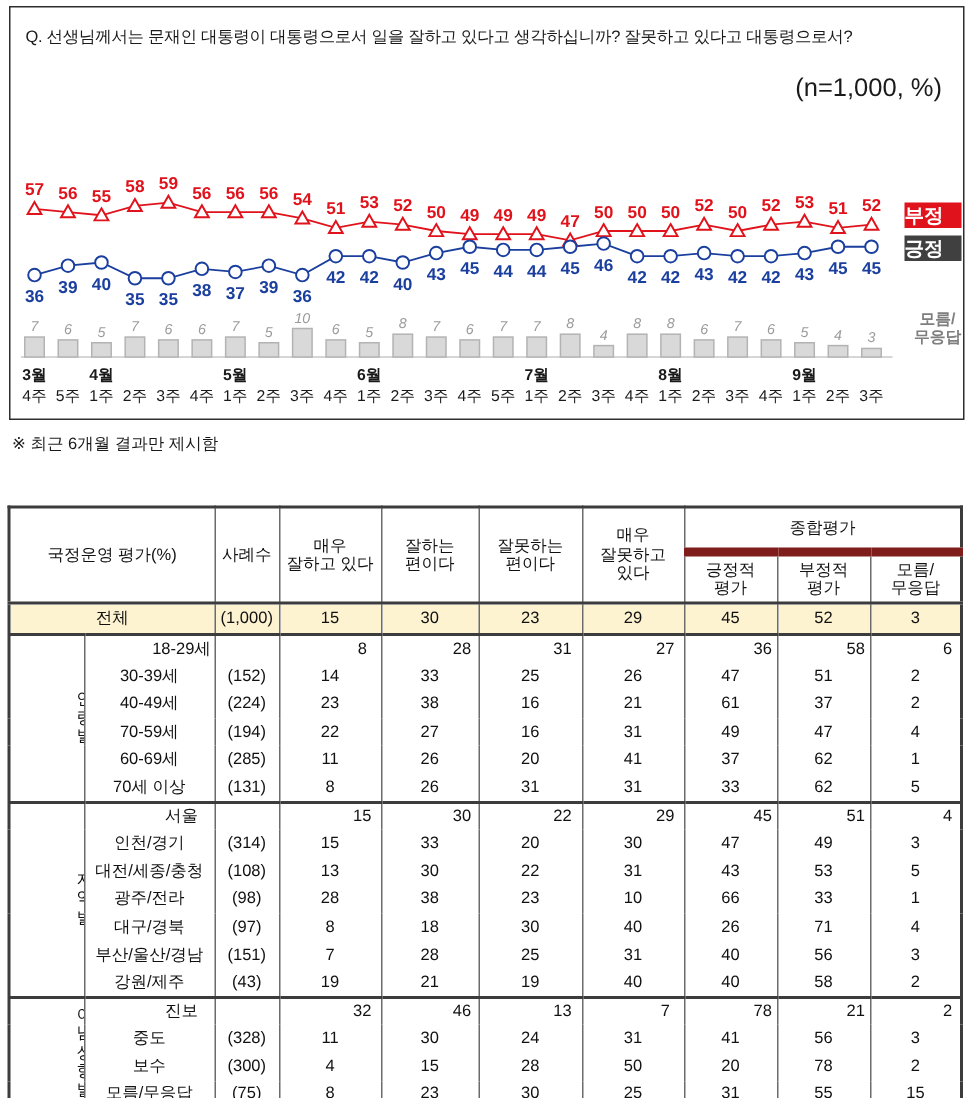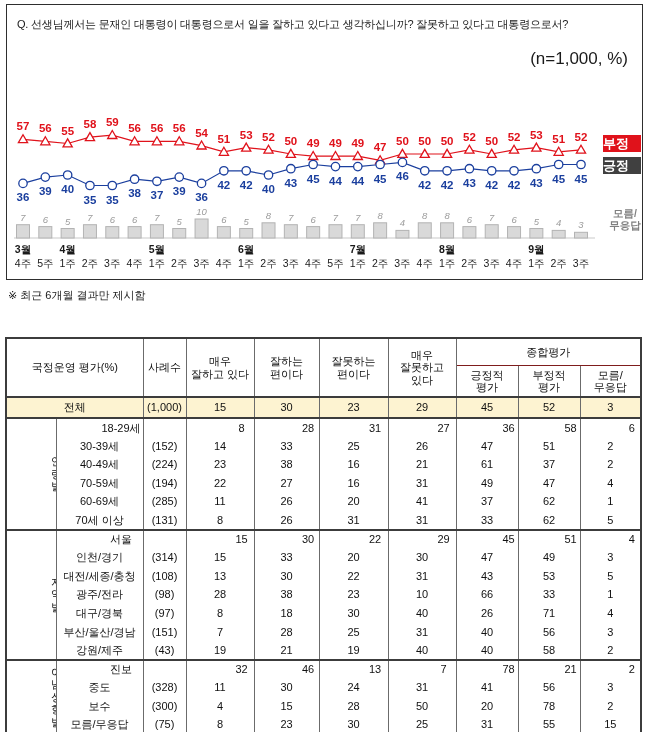--- a/index.html
+++ b/index.html
@@ -29,21 +29,21 @@
   #crosstab{position:absolute;left:5px;top:337px;width:635px;
             border-collapse:collapse;table-layout:fixed;
             font-size:11px;color:#111;}
   #crosstab th,#crosstab td{border-left:1px solid #6b6b6b;padding:0 1px;
             text-align:center;vertical-align:middle;font-weight:normal;
             white-space:pre-line;line-height:12.5px;overflow:hidden;}
   #crosstab{border:2px solid #3c3c3c;}
   #crosstab thead tr.h1 th{height:26px;}
   #crosstab thead tr.h2 th{height:30px;}
   #crosstab thead{border-bottom:2px solid #3c3c3c;}
-  #crosstab thead th.sub{border-top:1px solid #7f1d1d;}
+  #crosstab thead th.sub{border-top:6px solid #7f1d1d;}
   #crosstab tr.row-total{height:21px;font-weight:bold;border-bottom:2px solid #3c3c3c;}
   #crosstab tbody tr{height:18.6px;}
   #crosstab tr.group-start td{border-top:2px solid #3c3c3c;padding-left:44px;}
   .group-label-cell{line-height:13px;}
 </style>
 </head>
 <body>
 
 <div id="canvas">
 

